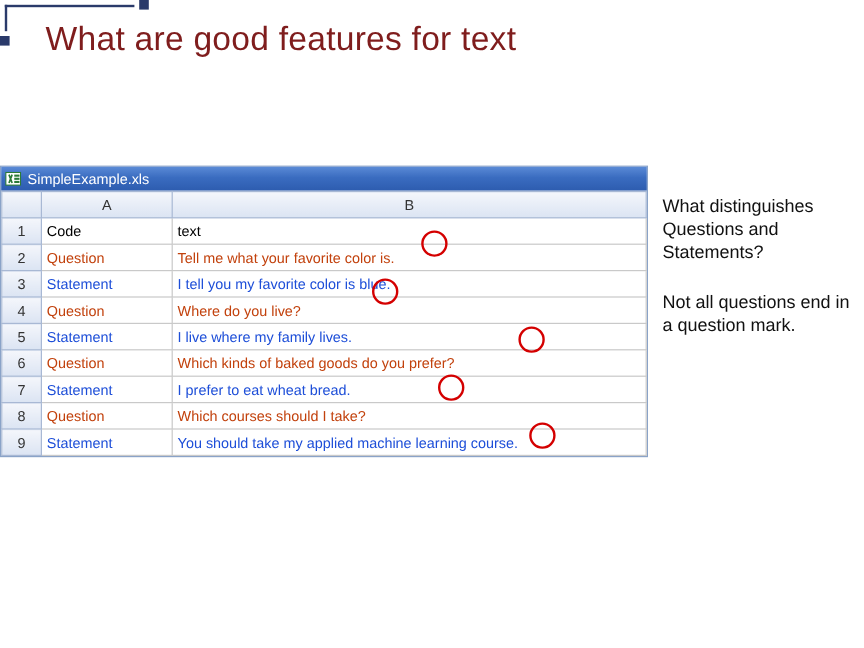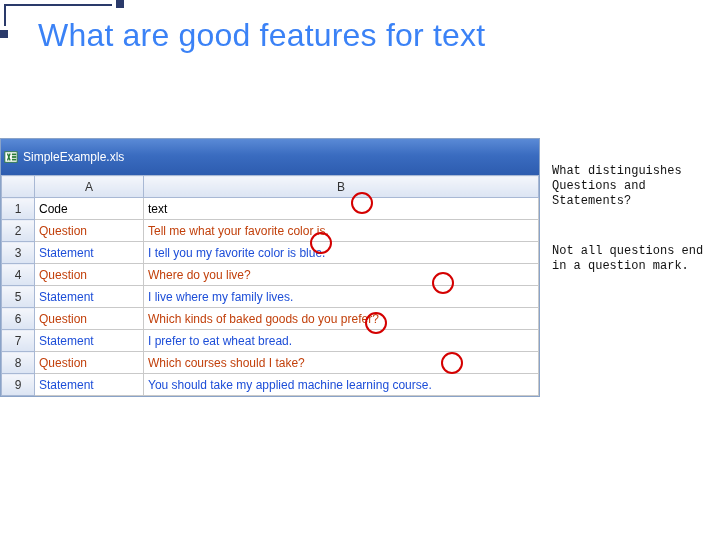--- a/index.html
+++ b/index.html
@@ -23,38 +23,38 @@
   .dot {
     position: absolute;
     width: 8px;
     height: 8px;
     background: #2a3a6a;
   }
   .title {
     position: absolute;
     left: 38px;
     top: 18px;
-    font-size: 32px;
-    color: #3b82f6;
+    font-size: 28px;
+    color: #7f1d1d;
     letter-spacing: 0.2px;
     line-height: 1.1;
   }
   .excel-window {
     position: absolute;
     left: 0;
     top: 138px;
     width: 538px;
     border: 1px solid #8aa3c8;
     font-family: Tahoma, Arial, sans-serif;
     font-size: 12px;
   }
   .titlebar {
     display: flex;
     align-items: center;
-    height: 36px;
+    height: 20px;
     background: linear-gradient(#5a8ad6, #3a6cc0 45%, #2d5caf);
     color: #fff;
     padding-left: 3px;
     gap: 5px;
   }
   .excel-icon {
     width: 14px;
     height: 14px;
   }
   .grid {
@@ -98,24 +98,23 @@
     width: 18px;
     height: 18px;
     border: 2.5px solid #d40000;
     border-radius: 50%;
     pointer-events: none;
   }
   .sidetext {
     position: absolute;
     left: 552px;
     width: 160px;
-    font-size: 12px;
+    font-size: 15px;
     line-height: 1.25;
     color: #111;
-    font-family: Liberation Mono, monospace;
   }
 </style>
 </head>
 <body>
 
 <div class="slide-border"></div>
 <div class="dot" style="left:116px; top:0px;"></div>
 <div class="dot" style="left:0px; top:30px;"></div>
 
 <div class="title">

